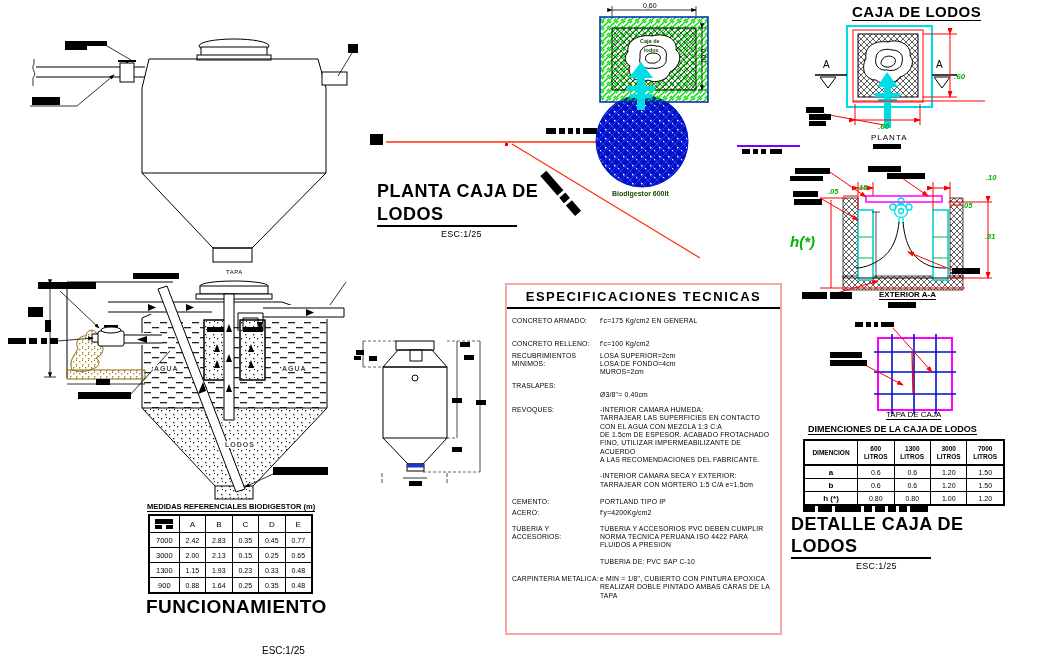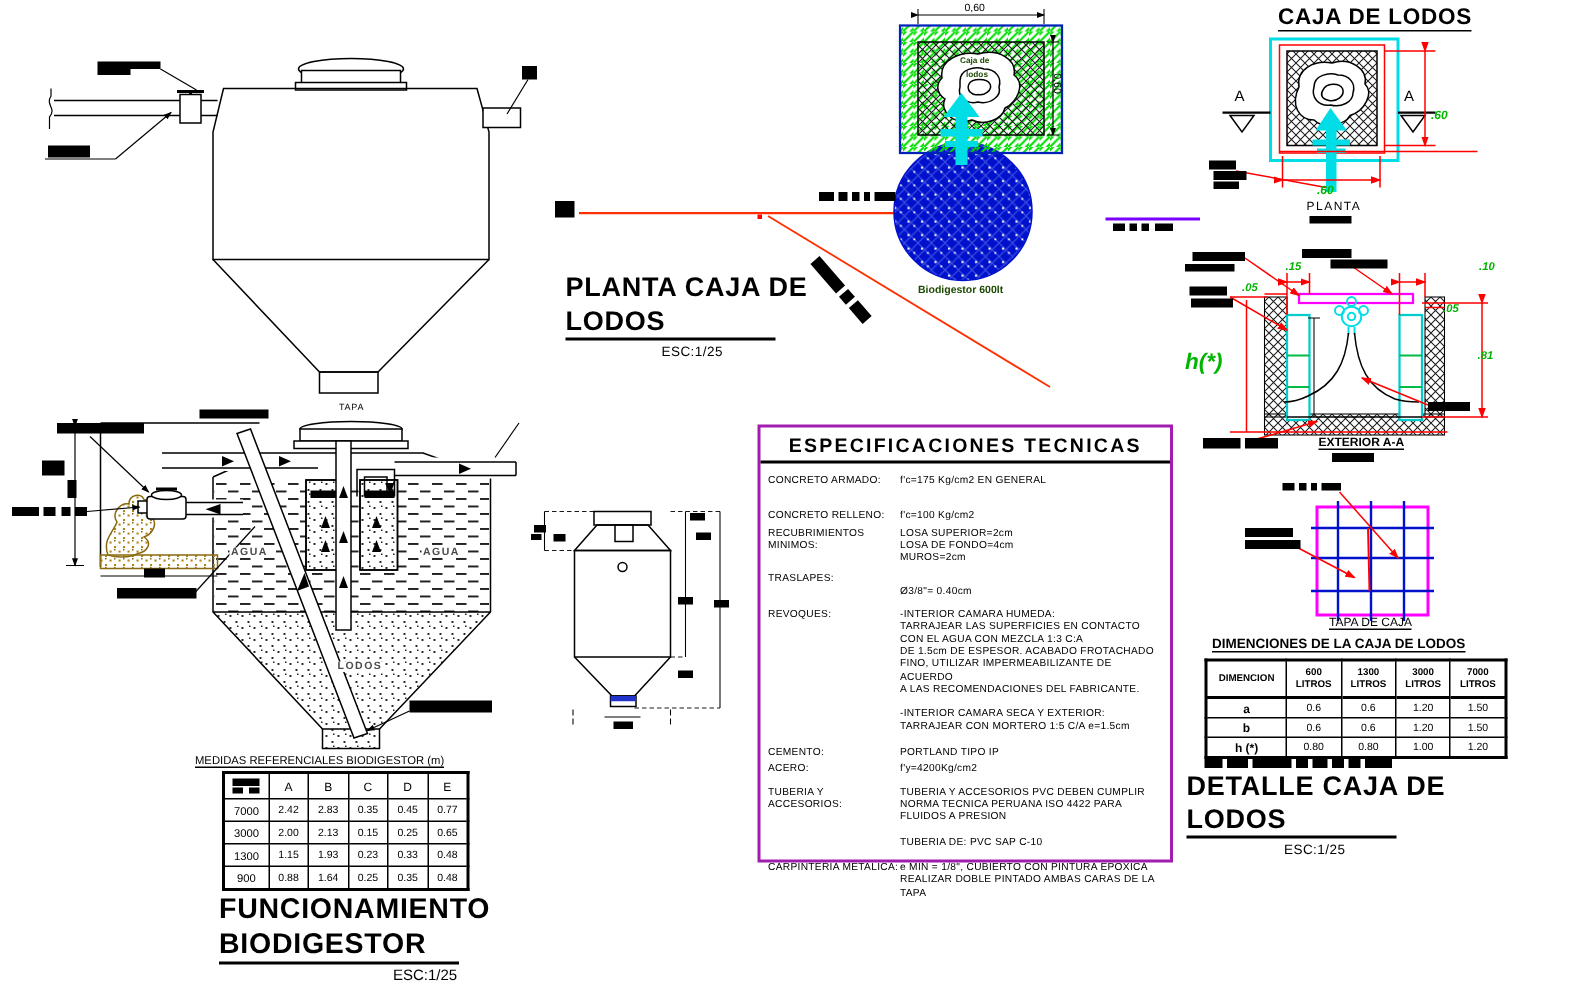--- a/index.html
+++ b/index.html
@@ -9,21 +9,21 @@
   .t{position:absolute;white-space:nowrap;line-height:1.05;}
   .tiny{font-size:6px;}
   .gdim{color:#00b400;font-style:italic;font-weight:bold;font-size:8px;}
   .big-title{font-size:18px;font-weight:bold;letter-spacing:.5px;}
   .u2{border-bottom:2px solid #000;padding-bottom:1px;}
   .esc{font-size:9px;letter-spacing:.3px;}
   .halo{background:#fff;padding:0 1px;}
   .darkgreen{color:#1c4a00;font-weight:bold;}
   .gray{color:#4a4a4a;font-weight:bold;letter-spacing:1px;}
   
-  .spec-box{position:absolute;left:505px;top:283px;width:277px;height:292px;border:2px solid #a21caf;
+  .spec-box{position:absolute;left:505px;top:283px;width:277px;height:352px;border:2px solid #fca5a5;
             background:#fff;box-sizing:border-box;}
   .spec-title{border-bottom:2px solid #000;text-align:center;font-weight:bold;font-size:13px;
               letter-spacing:1.5px;padding:4px 0 3px;}
   .spec-row{display:grid;grid-template-columns:88px 1fr;padding:0 5px;font-size:6.8px;
             line-height:8.3px;letter-spacing:.2px;}
   .spec-row .lbl{white-space:pre-line;}
   .spec-row .val{white-space:pre-line;}
   
   table{border-collapse:collapse;background:#fff;}
   .med-table{position:absolute;left:148px;top:514px;width:165px;}
@@ -360,21 +360,21 @@
 </svg>
 
 <div class="t" style="left:852px;top:4px;font-size:15px;font-weight:bold;letter-spacing:.5px;border-bottom:1px solid #000;">CAJA DE LODOS</div>
 <div class="t" style="left:823px;top:60px;font-size:10px;">A</div>
 <div class="t" style="left:936px;top:60px;font-size:10px;">A</div>
 <div class="t gdim" style="left:954px;top:73px;">.60</div>
 <div class="t gdim" style="left:878px;top:123px;">.60</div>
 <div class="t" style="left:871px;top:134px;font-size:8px;letter-spacing:1px;">PLANTA</div>
 
 <div class="t gdim" style="left:828px;top:188px;font-size:7.5px;">.05</div>
-<div class="t gdim" style="left:857px;top:174px;font-size:7.5px;">.15</div>
+<div class="t gdim" style="left:857px;top:184px;font-size:7.5px;">.15</div>
 <div class="t gdim" style="left:946px;top:174px;font-size:7.5px;margin-left:40px;">.10</div>
 <div class="t gdim" style="left:962px;top:202px;font-size:7.5px;">.05</div>
 <div class="t gdim" style="left:985px;top:233px;font-size:7.5px;">.81</div>
 <div class="t gdim" style="left:790px;top:234px;font-size:15px;">h(*)</div>
 <div class="t" style="left:879px;top:291px;font-size:8px;font-weight:bold;border-bottom:1px solid #000;">EXTERIOR A-A</div>
 
 <div class="t" style="left:886px;top:411px;font-size:8px;border-bottom:1px solid #000;">TAPA DE CAJA</div>
 
 <div class="t" style="left:808px;top:425px;font-size:9px;font-weight:bold;border-bottom:1px solid #000;">DIMENCIONES DE LA CAJA DE LODOS</div>
 
@@ -423,21 +423,21 @@
 <div class="t" style="left:644px;top:48px;font-size:5.5px;color:#1c4a00;font-weight:bold;">lodos</div>
 <div class="t" style="left:643px;top:2px;font-size:7px;">0,60</div>
 <div class="t" style="left:697px;top:52px;font-size:7px;transform:rotate(90deg);">0,60</div>
 <div class="t darkgreen" style="left:612px;top:190px;font-size:7px;">Biodigestor 600lt</div>
 
 <div class="t tiny" style="left:226px;top:269px;letter-spacing:.5px;">TAPA</div>
 <div class="t gray halo" style="left:153px;top:365px;font-size:7px;">AGUA</div>
 <div class="t gray halo" style="left:281px;top:365px;font-size:7px;">AGUA</div>
 <div class="t gray halo" style="left:224px;top:441px;font-size:7px;">LODOS</div>
 
-<div class="t" style="left:130px;top:503px;font-size:7.5px;font-weight:normal;border-bottom:1px solid #000;">MEDIDAS REFERENCIALES BIODIGESTOR (m)</div>
+<div class="t" style="left:147px;top:503px;font-size:7.5px;font-weight:bold;border-bottom:1px solid #000;">MEDIDAS REFERENCIALES BIODIGESTOR (m)</div>
 
 <table class="med-table">
   <tbody>
         <tr class="hdr">
     <th style="width:30px;">
       <div class="vol-icon">
               <div class="b1"></div>
               <div class="b2">
                 <i></i>
                 <i></i>
@@ -479,21 +479,20 @@
     <td>0.88</td>
     <td>1.64</td>
     <td>0.25</td>
     <td>0.35</td>
     <td>0.48</td>
   </tr>
 </tbody>
     </table>
 
 <div class="t big-title" style="left:146px;top:597px;font-size:19px;">FUNCIONAMIENTO</div>
-<div class="t big-title u2" style="left:146px;top:620px;font-size:19px;width:160px;">BIODIGESTOR</div>
 <div class="t" style="left:262px;top:646px;font-size:10px;">ESC:1/25</div>
 
 <div class="spec-box">
   <div class="spec-title">ESPECIFICACIONES TECNICAS</div>
   <div class="spec-row" style="padding-top:8px;">
     <div class="lbl">CONCRETO ARMADO:</div>
     <div class="val">f'c=175 Kg/cm2 EN GENERAL</div>
   </div>
   <div class="spec-row" style="padding-top:15px;">
     <div class="lbl">CONCRETO RELLENO:</div>

